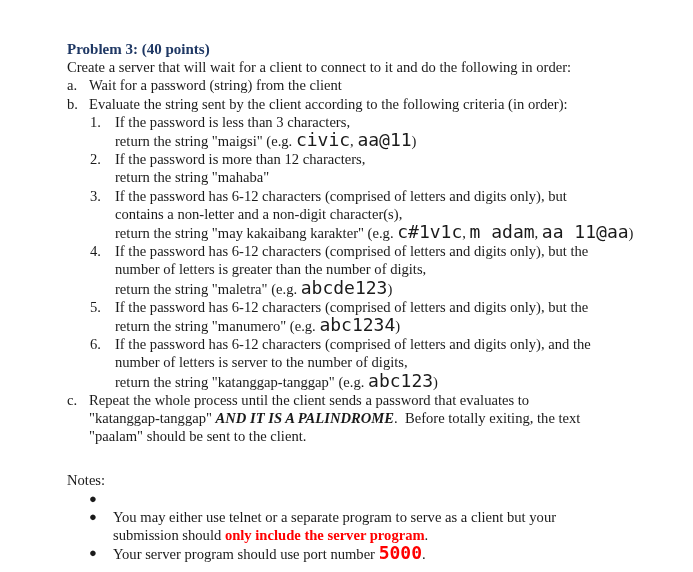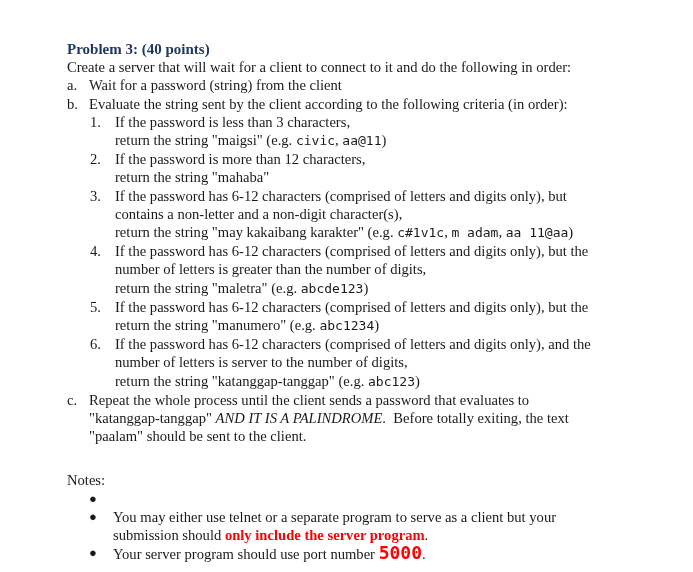--- a/index.html
+++ b/index.html
@@ -5,23 +5,23 @@
   html, body { margin:0; padding:0; background:#ffffff; }
   body { width:693px; height:572px; overflow:hidden; position:relative;
          font-family:"Liberation Serif","DejaVu Serif",serif; color:#1a1a1a; }
   .page { position:absolute; left:67px; top:40px; width:610px; font-size:14.6px; line-height:18.2px; }
   .title { color:#1f3864; font-weight:bold; font-size:15px; }
   .row { display:flex; }
   .mk { flex:0 0 auto; }
   .alpha .mk { width:22px; }
   .num { padding-left:23px; }
   .num .mk { width:25px; }
-  .mono { font-family:"DejaVu Sans Mono","Liberation Mono",monospace; font-size:13px; }
+  .mono { font-family:"DejaVu Sans Mono","Liberation Mono",monospace; font-size:18px; }
   .red { color:#ff0000; font-weight:bold; }
-  .bi { font-weight:normal; font-style:italic; }
+  .bi { font-weight:bold; font-style:italic; }
   .notes { margin-top:26px; }
   .bul { padding-left:22px; }
   .bul .mk { width:24px; font-size:13px; }
 </style>
 </head>
 <body>
 
 <div class="page">
   <div class="title">Problem 3: (40 points)</div>
   <div>Create a server that will wait for a client to connect to it and do the following in order:</div>

